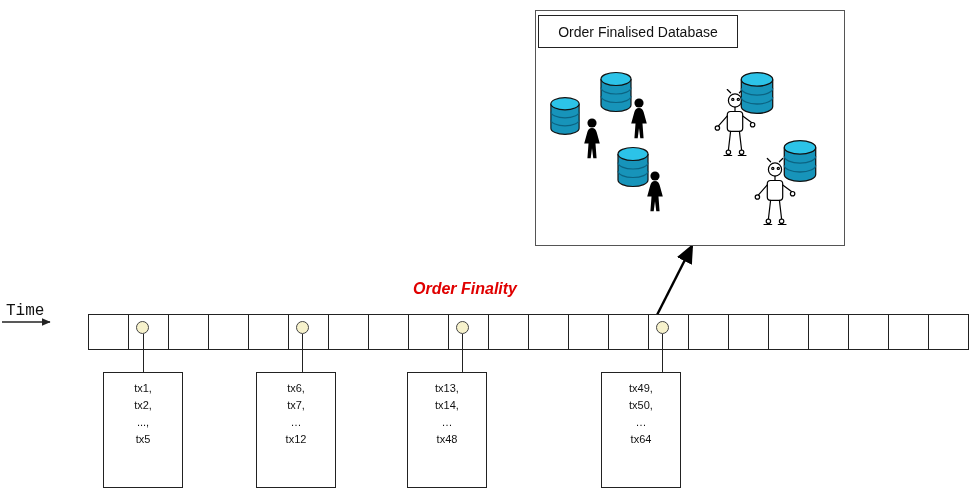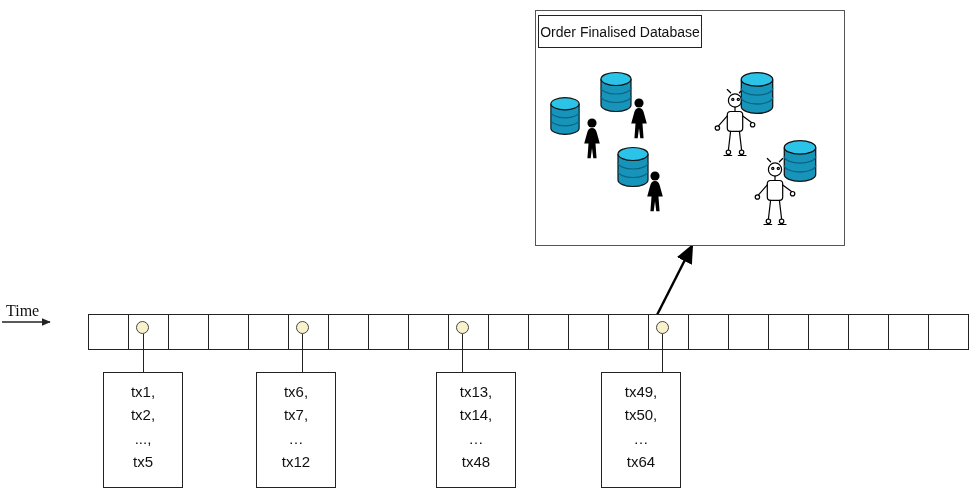--- a/index.html
+++ b/index.html
@@ -11,21 +11,21 @@
     width: 972px;
     height: 503px;
     background: #fff;
     overflow: hidden;
   }
 
   .time-label {
     position: absolute;
     left: 6px;
     top: 302px;
-    font-family: Liberation Serif, serif;
+    font-family: Liberation Mono, monospace;
     font-size: 16px;
     color: #111;
   }
 
   .overlay {
     position: absolute;
     left: 0; top: 0;
     width: 972px; height: 503px;
     pointer-events: none;
   }
@@ -62,21 +62,21 @@
   }
 
   .tx-box {
     position: absolute;
     top: 372px;
     width: 80px;
     height: 116px;
     border: 1px solid #222;
     background: #fff;
     text-align: center;
-    font-size: 15px;
+    font-size: 11px;
     line-height: 1.55;
     padding-top: 7px;
     color: #111;
   }
 
   .finality-label {
     position: absolute;
     left: 380px;
     top: 280px;
     width: 170px;
@@ -94,21 +94,21 @@
     width: 310px;
     height: 236px;
     border: 1px solid #555;
     background: #fff;
   }
 
   .db-title {
     position: absolute;
     left: 2px;
     top: 4px;
-    width: 164px;
+    width: 200px;
     height: 33px;
     border: 1px solid #222;
     background: #fff;
     display: flex;
     align-items: center;
     justify-content: center;
     font-size: 14px;
     color: #111;
   }
 
@@ -164,20 +164,21 @@
       <marker id="ah-big" markerWidth="10" markerHeight="9" refX="7" refY="3.5" orient="auto">
         <path d="M0,0 L8,3.5 L0,7 Z" fill="#000"></path>
       </marker>
     </defs>
     <line x1="2" y1="322" x2="50" y2="322" stroke="#222" stroke-width="1.3" marker-end="url(#ah-small)"></line>
     <line x1="657" y1="315" x2="692" y2="246" stroke="#000" stroke-width="2.4" marker-end="url(#ah-big)"></line>
   </svg>
 
   <div class="time-label">Time</div>
 
+  <div class="finality-label">Order Finality</div>
 
   <div class="timeline" id="timeline">
       <div class="cell"></div>
       <div class="cell"></div>
       <div class="cell"></div>
       <div class="cell"></div>
       <div class="cell"></div>
       <div class="cell"></div>
       <div class="cell"></div>
       <div class="cell"></div>
@@ -212,21 +213,21 @@
     <div>tx2,</div>
     <div>...,</div>
     <div>tx5</div>
   </div>
   <div class="tx-box" style="left:256px">
     <div>tx6,</div>
     <div>tx7,</div>
     <div>…</div>
     <div>tx12</div>
   </div>
-  <div class="tx-box" style="left:436px">
+  <div class="tx-box" style="left:407px">
     <div>tx13,</div>
     <div>tx14,</div>
     <div>…</div>
     <div>tx48</div>
   </div>
   <div class="tx-box" style="left:601px">
     <div>tx49,</div>
     <div>tx50,</div>
     <div>…</div>
     <div>tx64</div>

